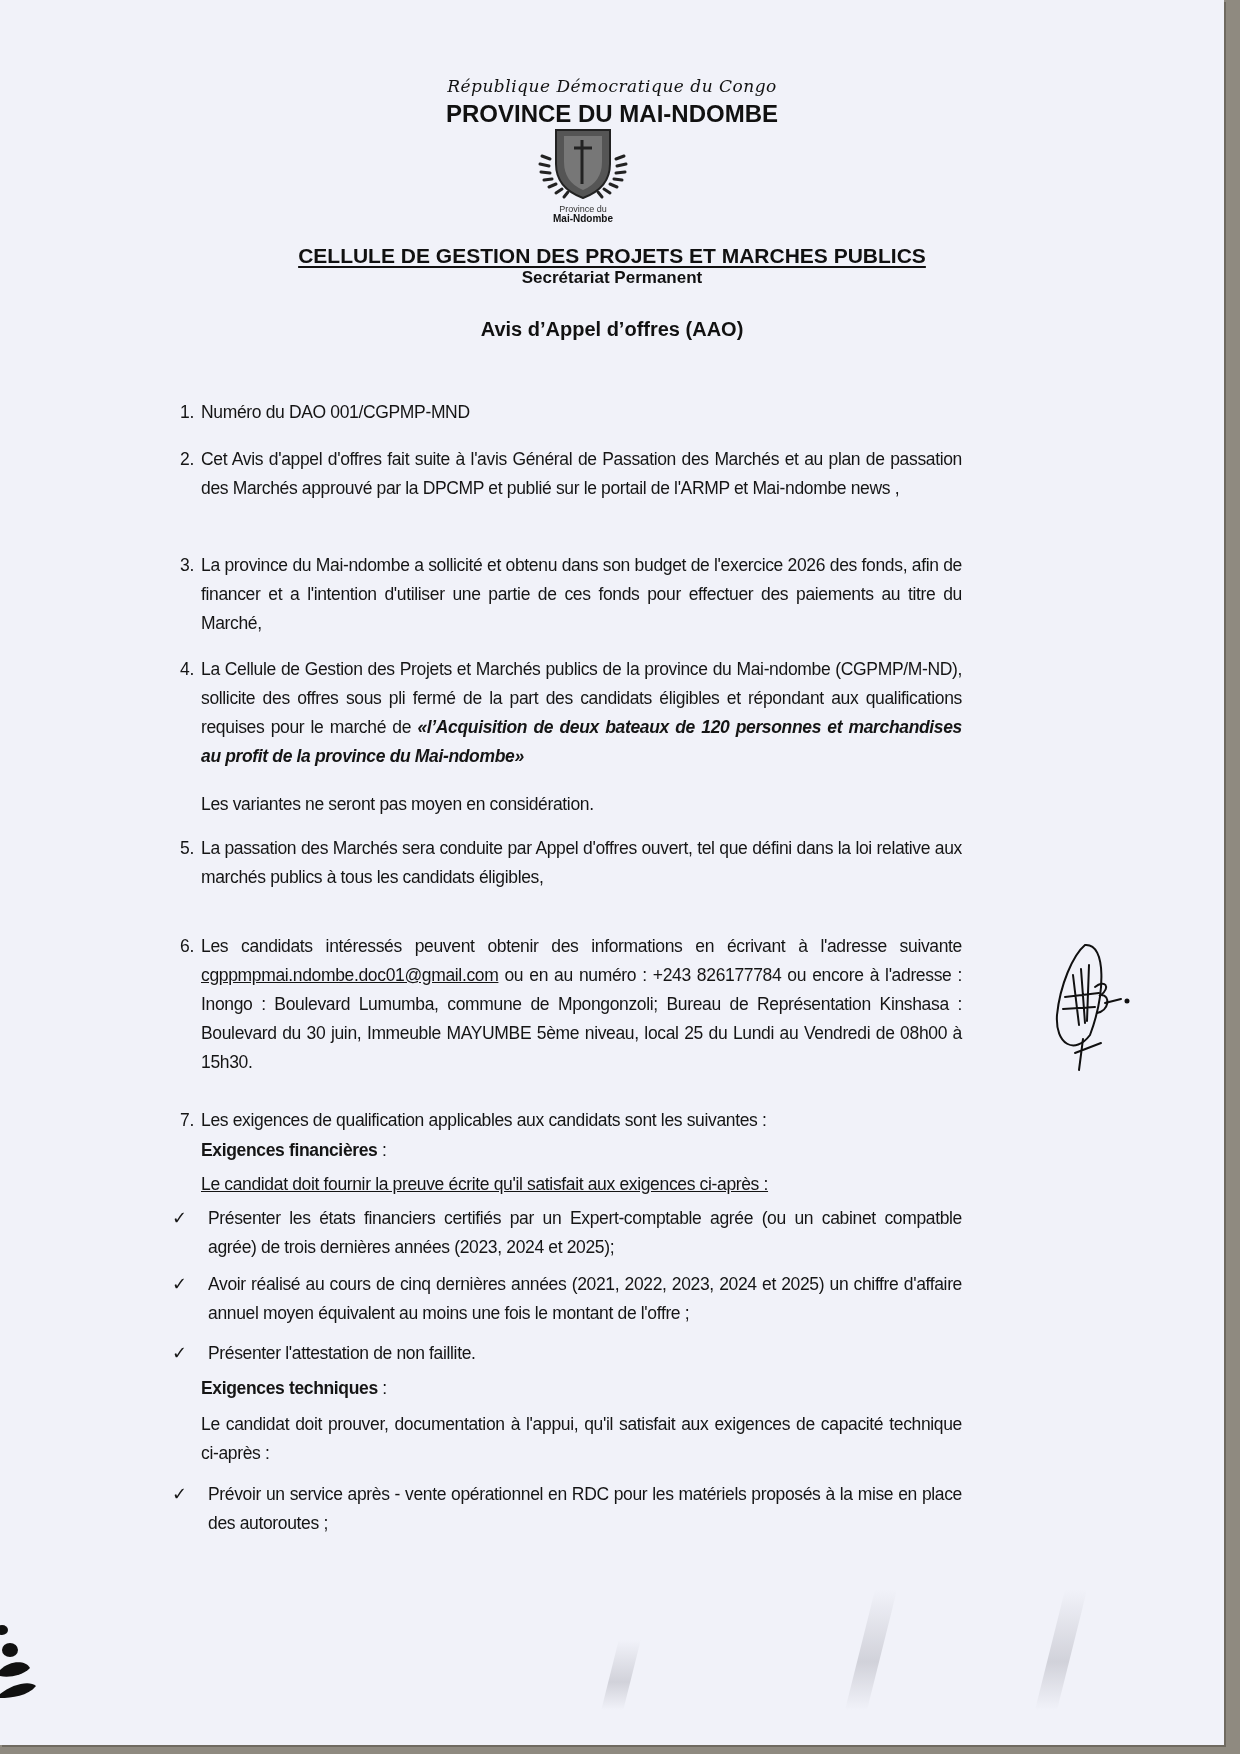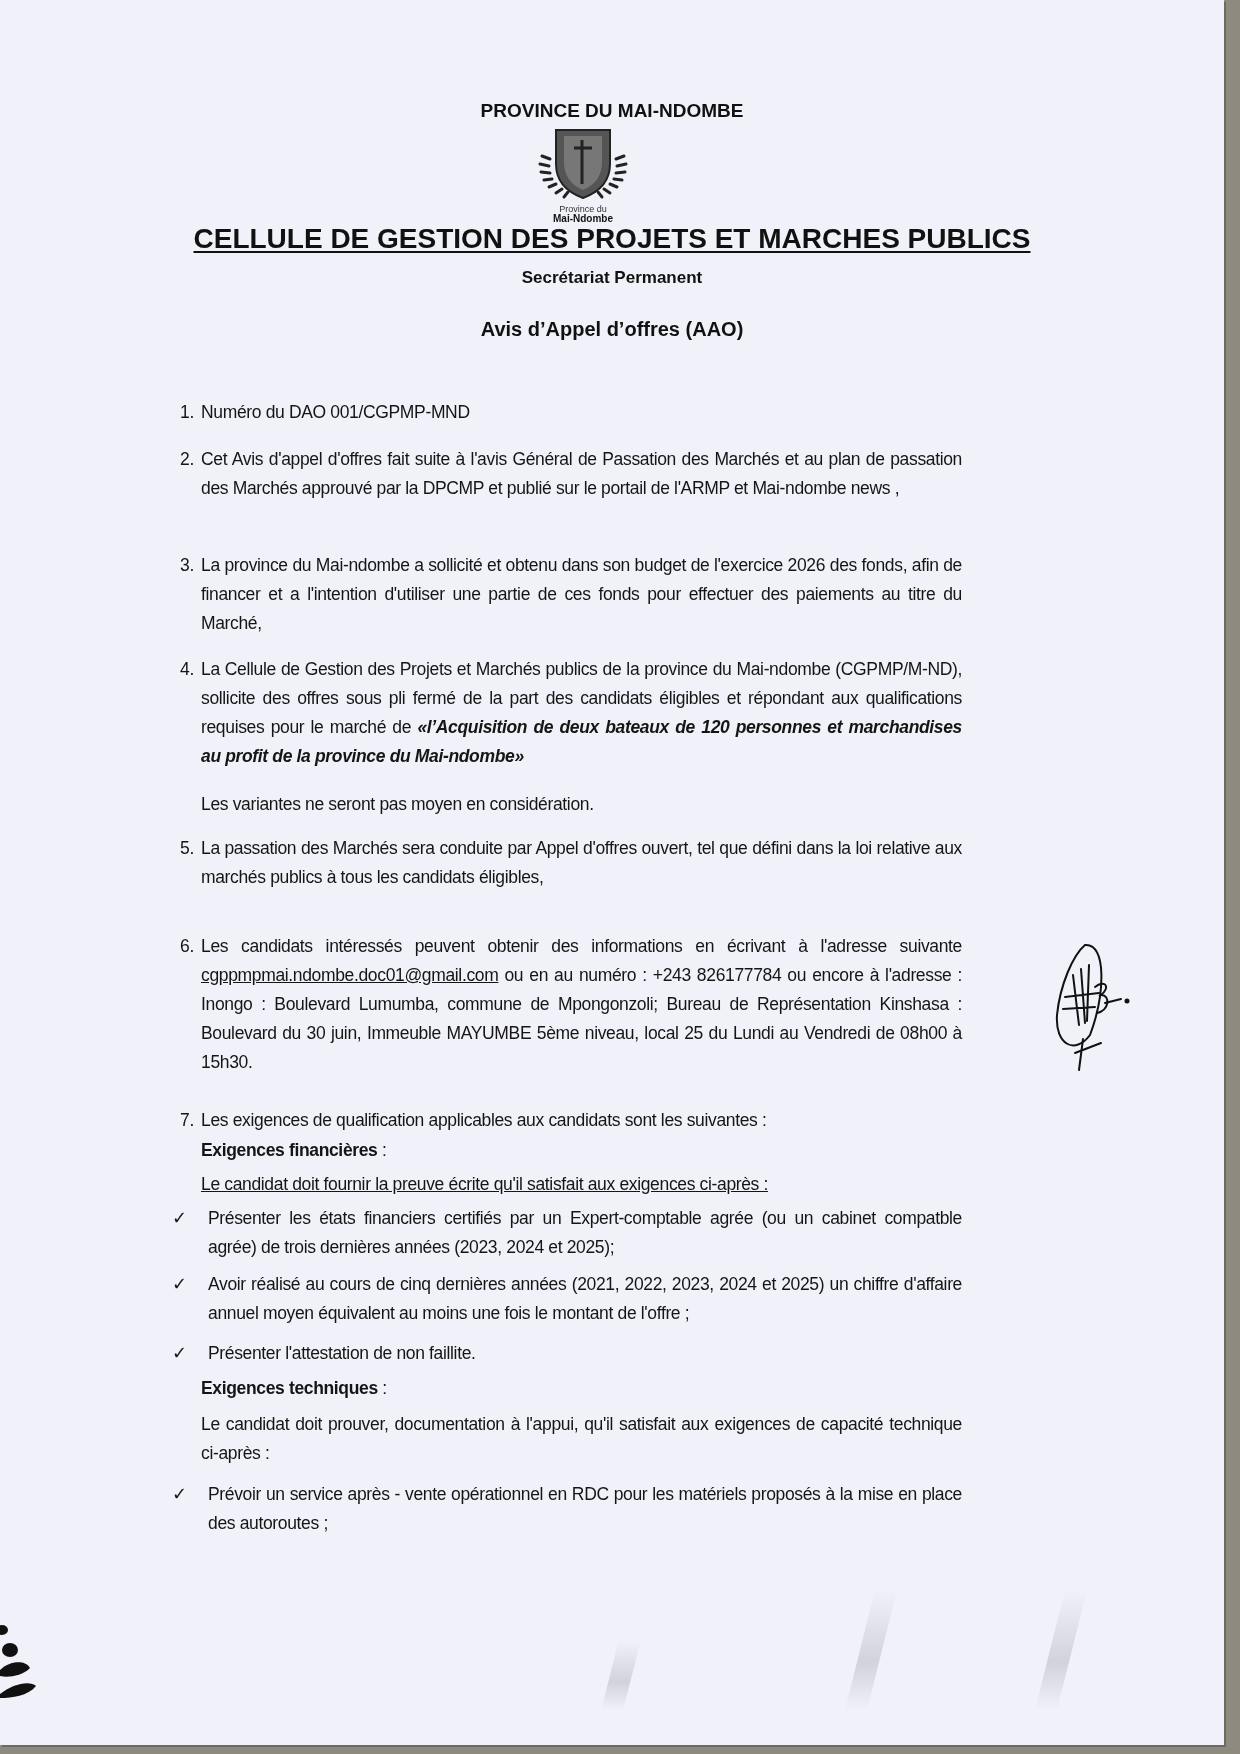--- a/index.html
+++ b/index.html
@@ -11,23 +11,23 @@
     .page {
       position: absolute; left: 0; top: 0;
       width: 1224px; height: 1745px;
       background: #f1f2f9;
       box-shadow: 2px 2px 0 #6f6a60;
       overflow: hidden;
     }
     .streak { position: absolute; width: 22px; background: linear-gradient(180deg, rgba(160,160,170,0) 0%, rgba(150,150,160,0.35) 60%, rgba(160,160,170,0) 100%); transform: skewX(-14deg); }
     .header { position: absolute; left: 0; width: 1224px; text-align: center; color: #111; }
     .republique { top: 76px; font-family: "DejaVu Serif", serif; font-style: italic; font-size: 17px; letter-spacing: 0.5px; }
-    .province { top: 100px; font-weight: bold; font-size: 19px; }
+    .province { top: 100px; font-weight: bold; font-size: 24px; }
     .logo { position: absolute; left: 528px; top: 126px; width: 110px; height: 100px; }
-    .cellule { top: 223px; font-weight: bold; font-size: 28px; text-decoration: underline; text-underline-offset: 3px; }
+    .cellule { top: 244px; font-weight: bold; font-size: 21px; text-decoration: underline; text-underline-offset: 3px; }
     .secretariat { top: 268px; font-weight: bold; font-size: 17px; }
     .aao { top: 318px; font-weight: bold; font-size: 20px; }
     .sans-preq { top: 351px; font-weight: bold; font-size: 19px; text-decoration: underline; text-underline-offset: 3px; }
 
     .body-text {
       position: absolute; left: 180px; width: 782px;
       font-family: "Liberation Sans", sans-serif;
       font-size: 17.5px; line-height: 29px; color: #151515;
       letter-spacing: -0.35px;
     }
@@ -47,20 +47,21 @@
   </style>
 </head>
 <body>
 
 <div class="page">
 
   <div class="streak" style="left:610px; top:1640px; height:70px;"></div>
   <div class="streak" style="left:860px; top:1590px; height:120px;"></div>
   <div class="streak" style="left:1050px; top:1590px; height:120px;"></div>
 
+  <div class="header republique">République Démocratique du Congo</div>
   <div class="header province">PROVINCE DU MAI-NDOMBE</div>
 
   <div class="logo">
     <svg width="110" height="100" viewBox="0 0 110 100">
 
       <path d="M28 4 H82 V38 Q82 62 55 72 Q28 62 28 38 Z" fill="#555" stroke="#222" stroke-width="2"></path>
       <path d="M36 10 H74 V36 Q74 56 55 64 Q36 56 36 36 Z" fill="#777"></path>
       <path d="M54 14 V58 M46 22 H64" stroke="#222" stroke-width="3"></path>
 
       <g stroke="#222" stroke-width="3" fill="none" stroke-linecap="round">

